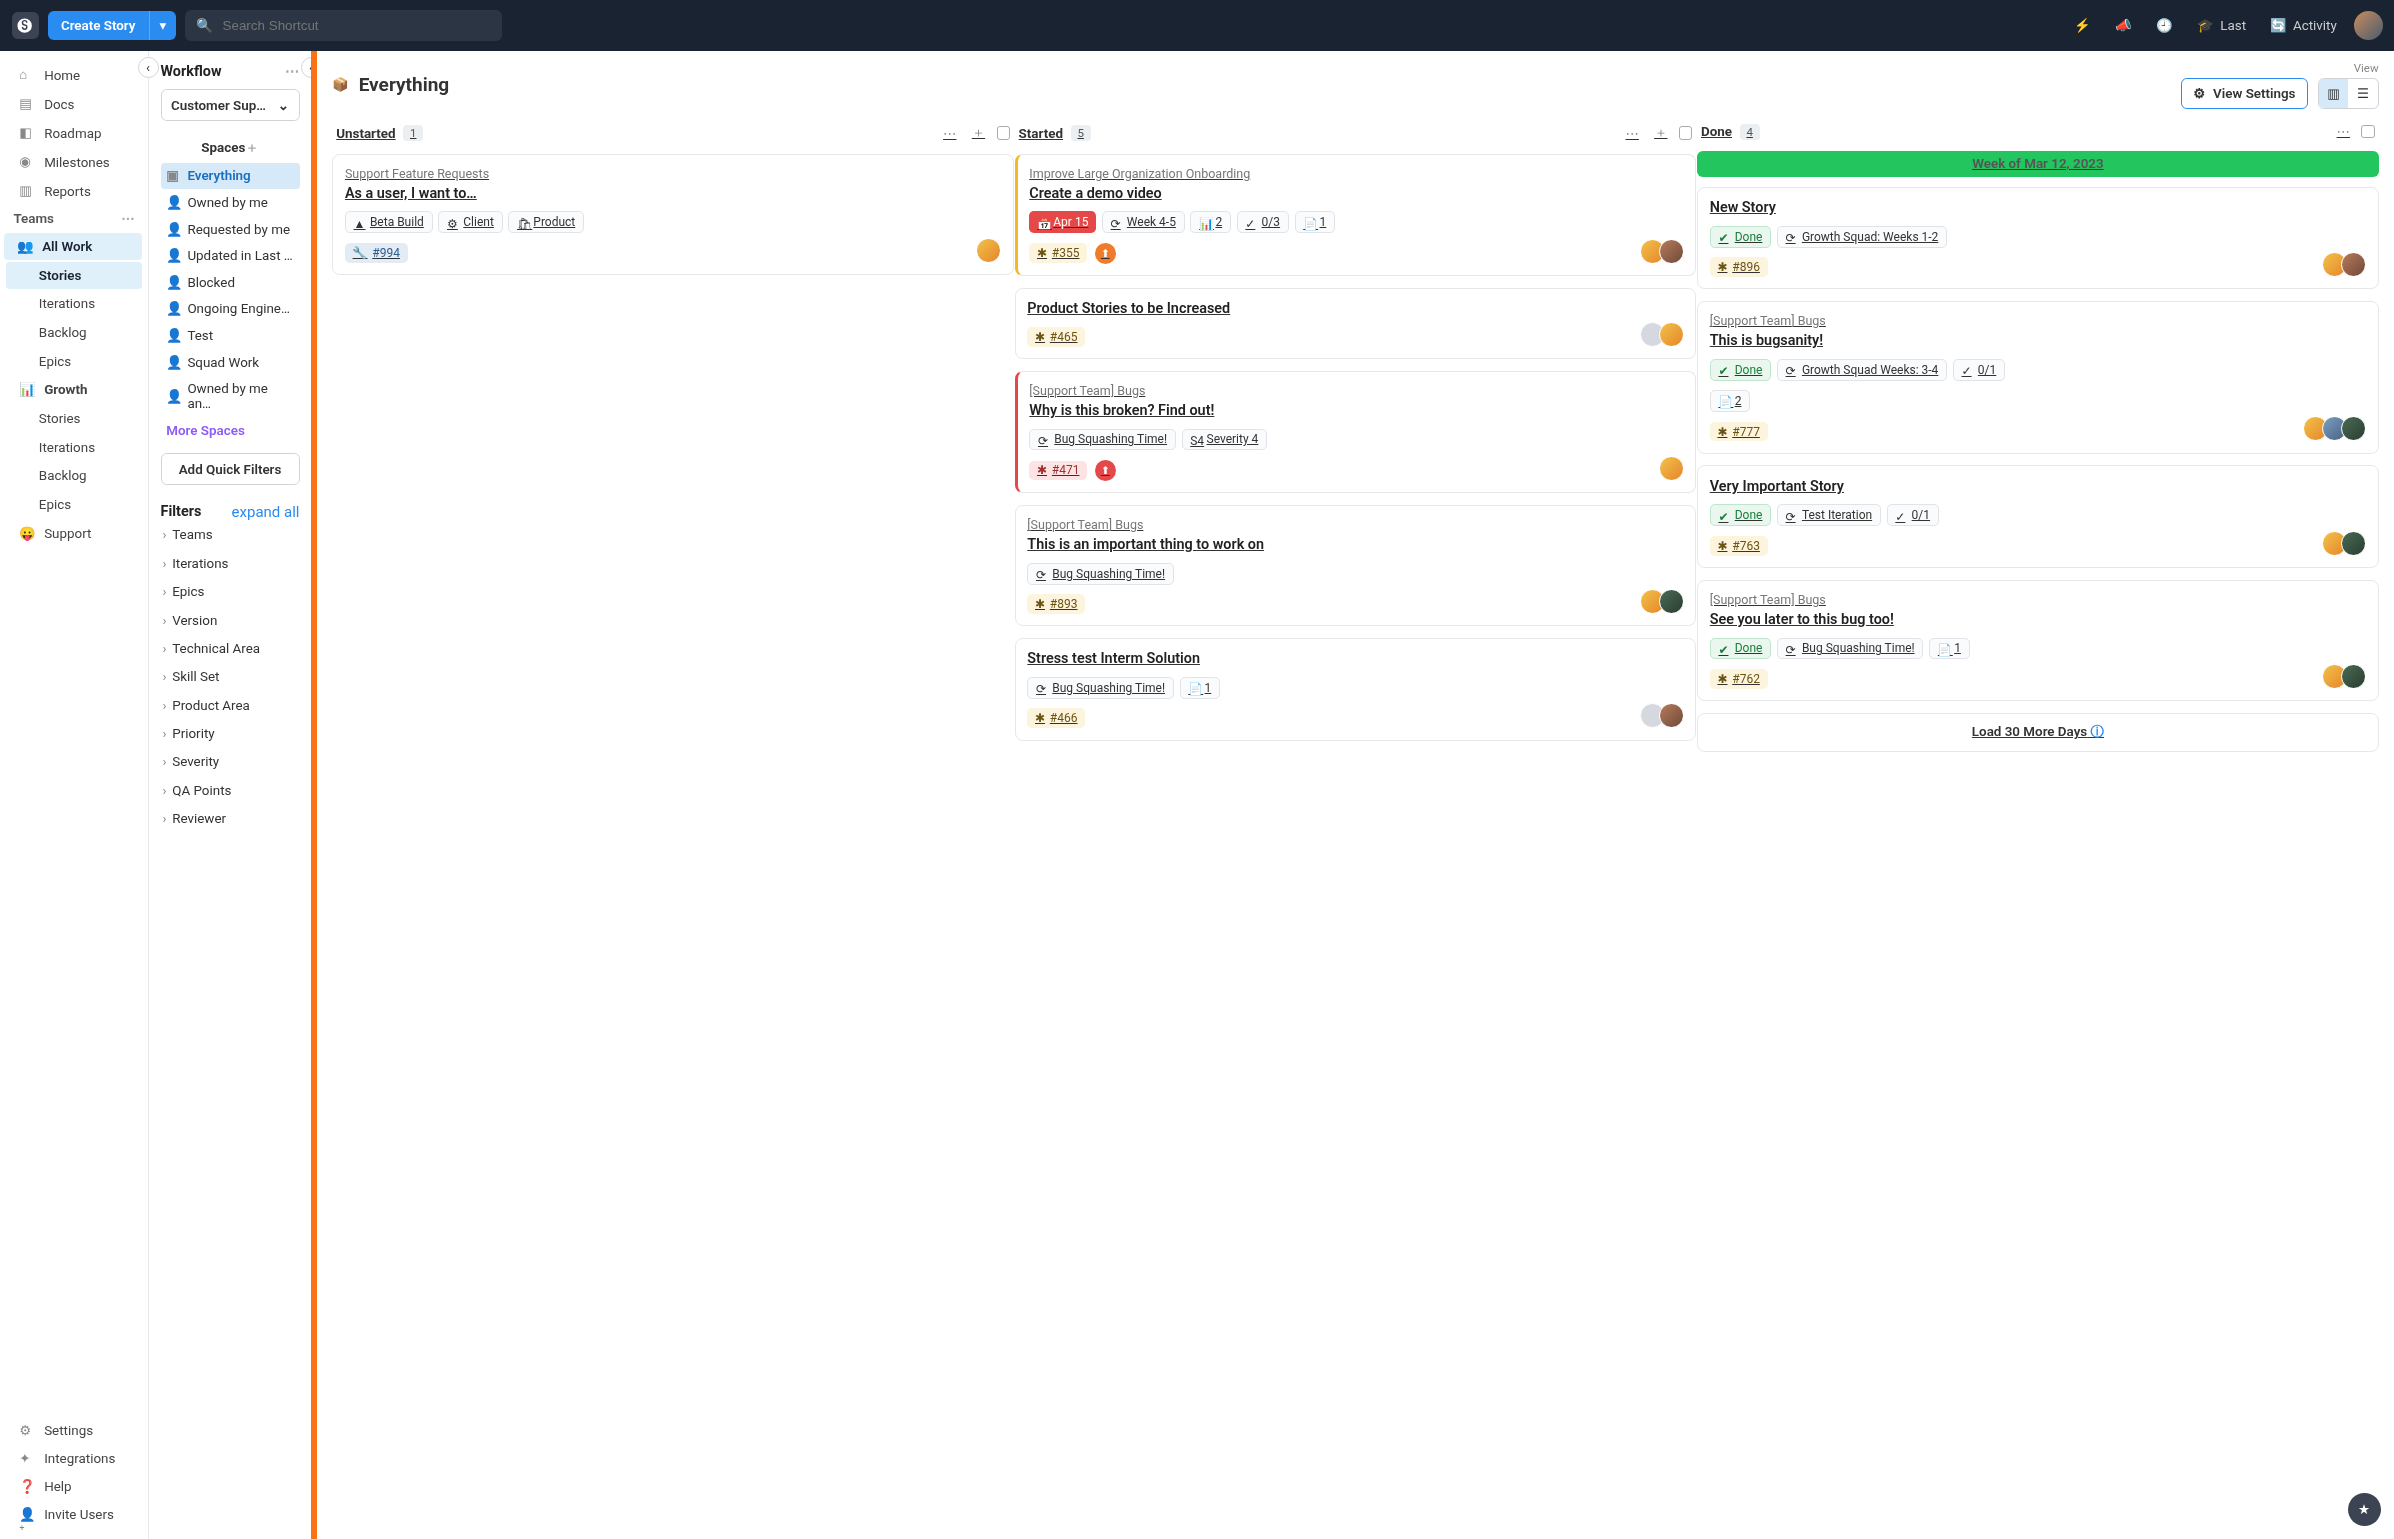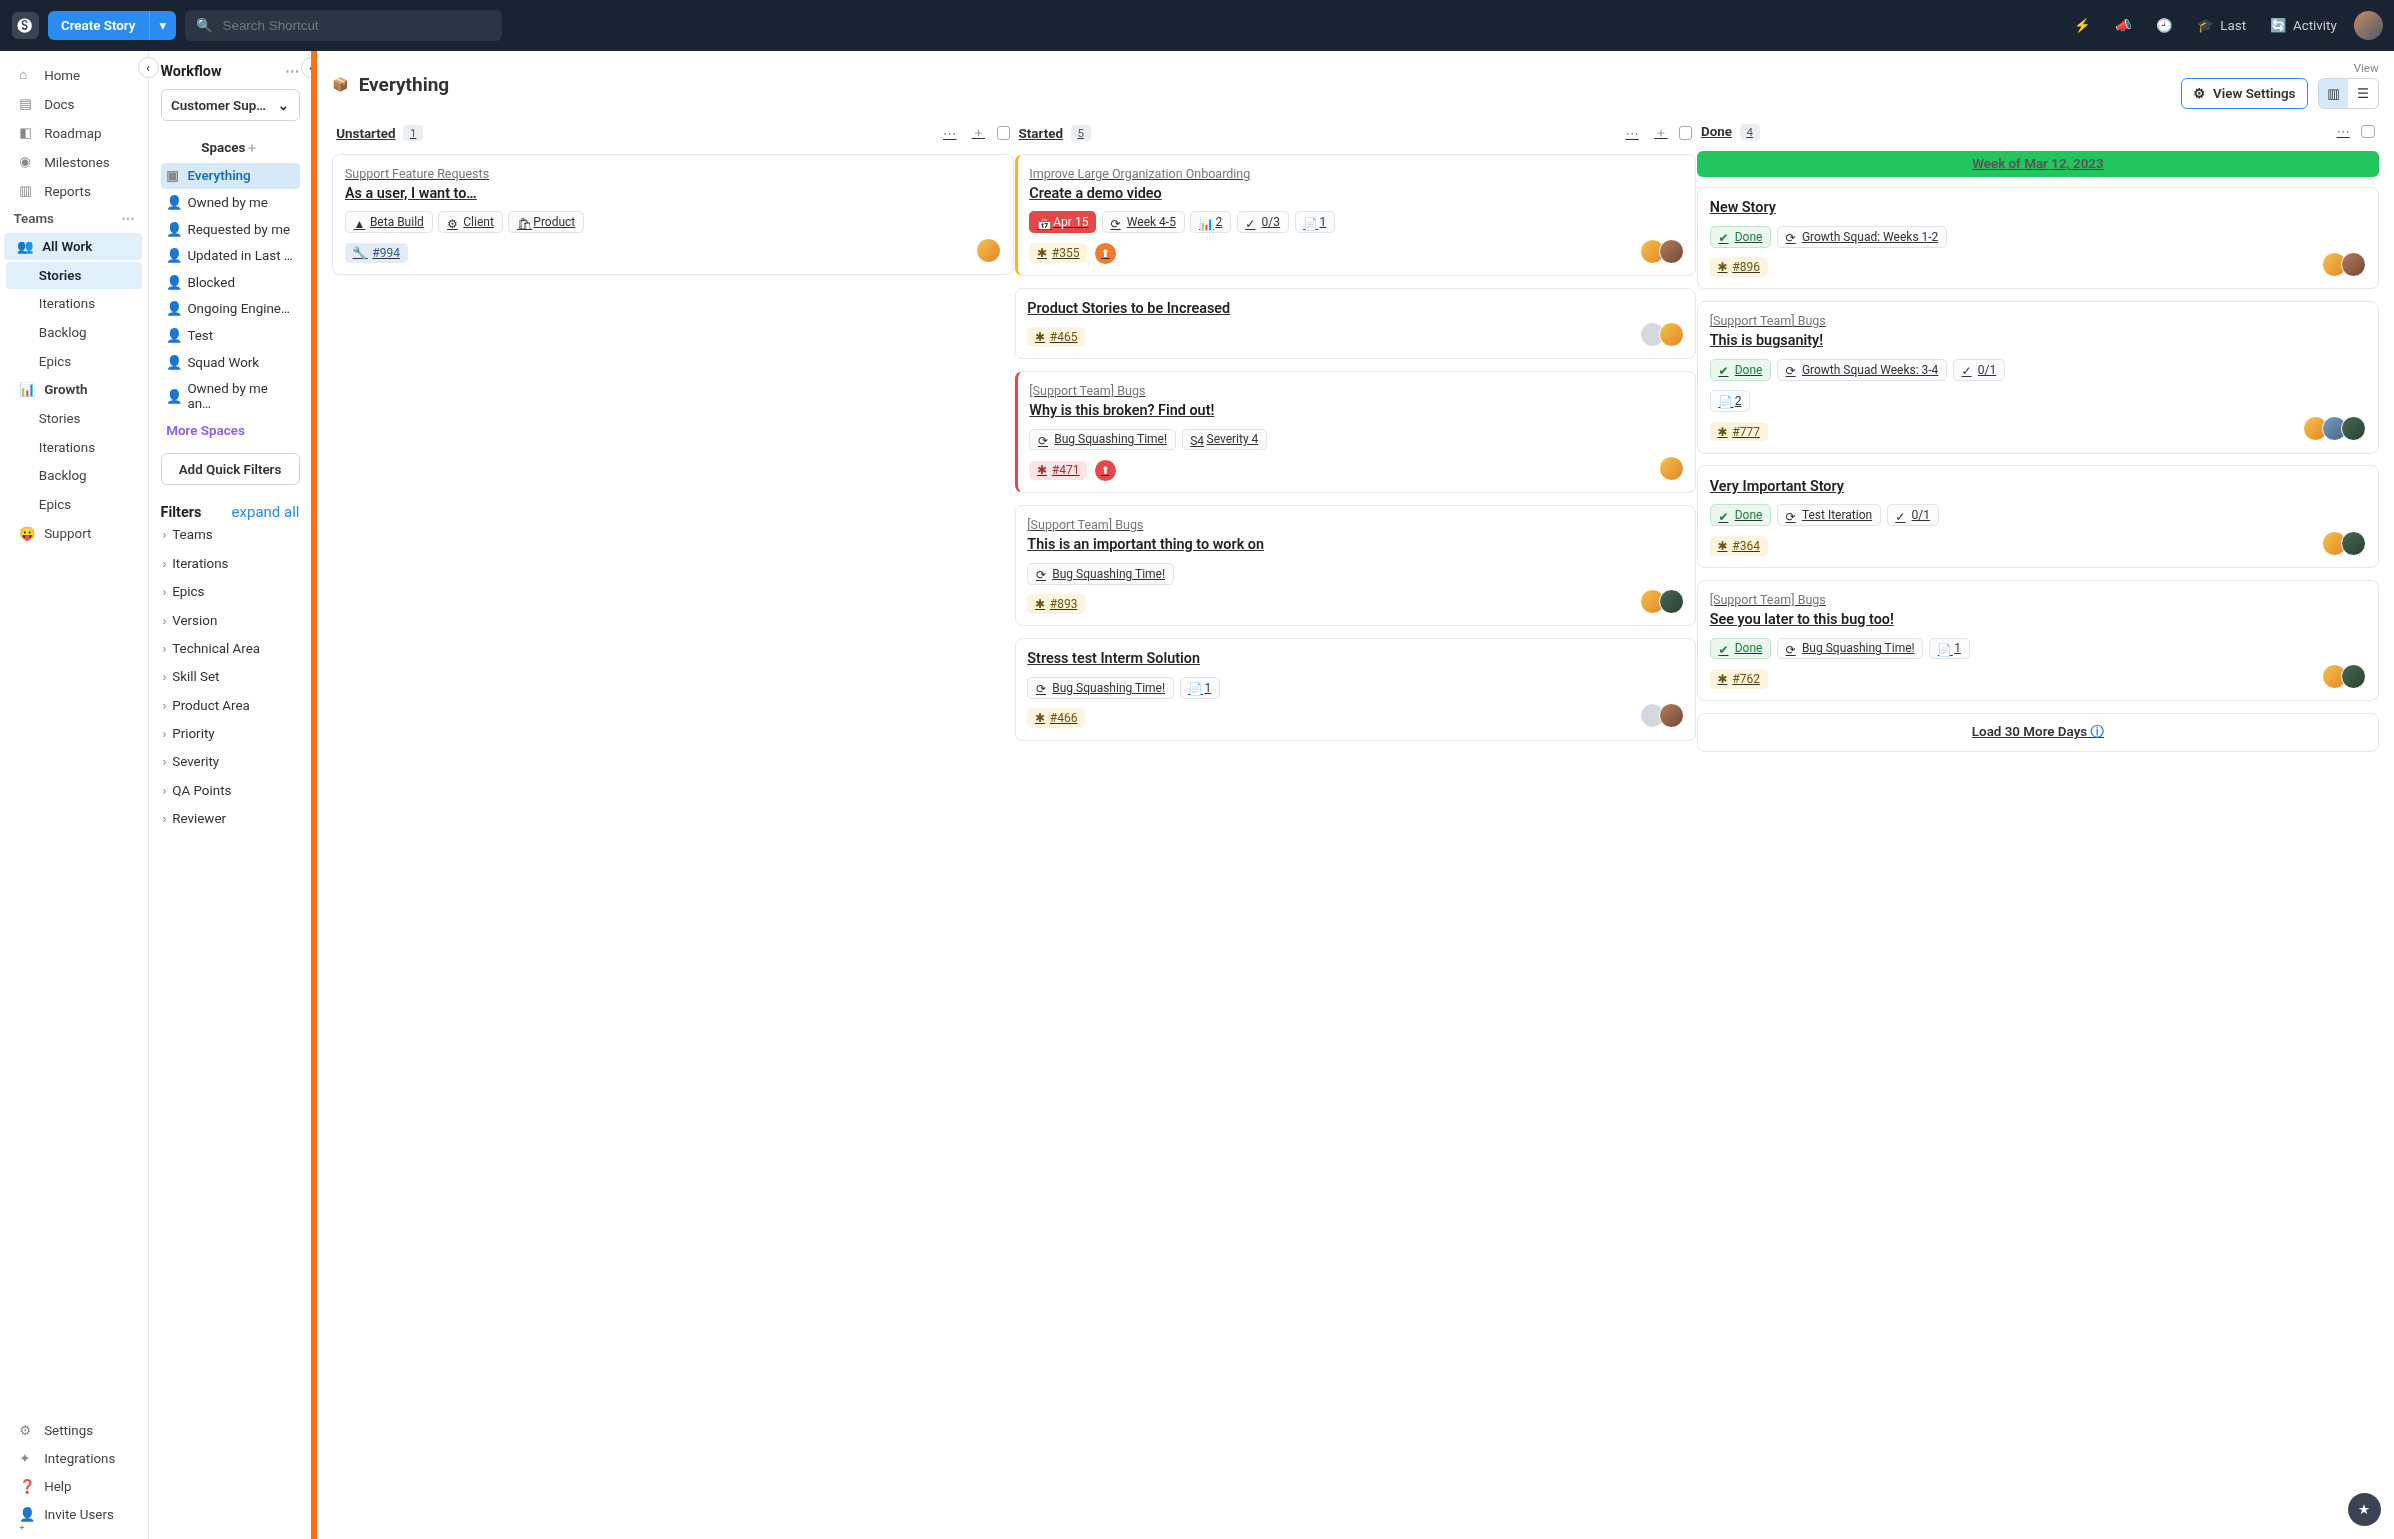--- a/index.html
+++ b/index.html
@@ -275,21 +275,21 @@
             <div class="space-item">
               <span class="sic">👤</span>
               <span>Owned by me an…</span>
             </div>
           </div>
         <div class="more">More Spaces</div>
         <div class="quick-btn">Add Quick Filters</div>
       </div>
 
       <div class="filters">
-        <h4 style="display:flex;justify-content:space-between;align-items:flex-end;">
+        <h4 style="display:flex;justify-content:space-between;align-items:center;">
           <span>Filters</span>
           <span class="expand-all">expand all</span>
         </h4>
         <div id="filter-list">
             <div class="filter-row">
               <span style="color:#888;">›</span>
               <span>Teams</span>
             </div>
             <div class="filter-row">
               <span style="color:#888;">›</span>
@@ -609,21 +609,21 @@
                     <span>Test Iteration</span>
                   </span>
                   <span class="chip">
                     <span class="cic">✓</span>
                     <span>0/1</span>
                   </span>
                 </div>
                 <div class="row2">
                   <span class="pill">
                     <span>✱</span>
-                    <span>#364</span>
+                    <span>#763</span>
                   </span>
                 </div>
                 <div class="owners">
                   <span class="own o1"></span>
                   <span class="own o3"></span>
                 </div>
               </div>
               <div class="card">
                 <div class="epic">[Support Team] Bugs</div>
                 <div class="title">See you later to this bug too!</div>

